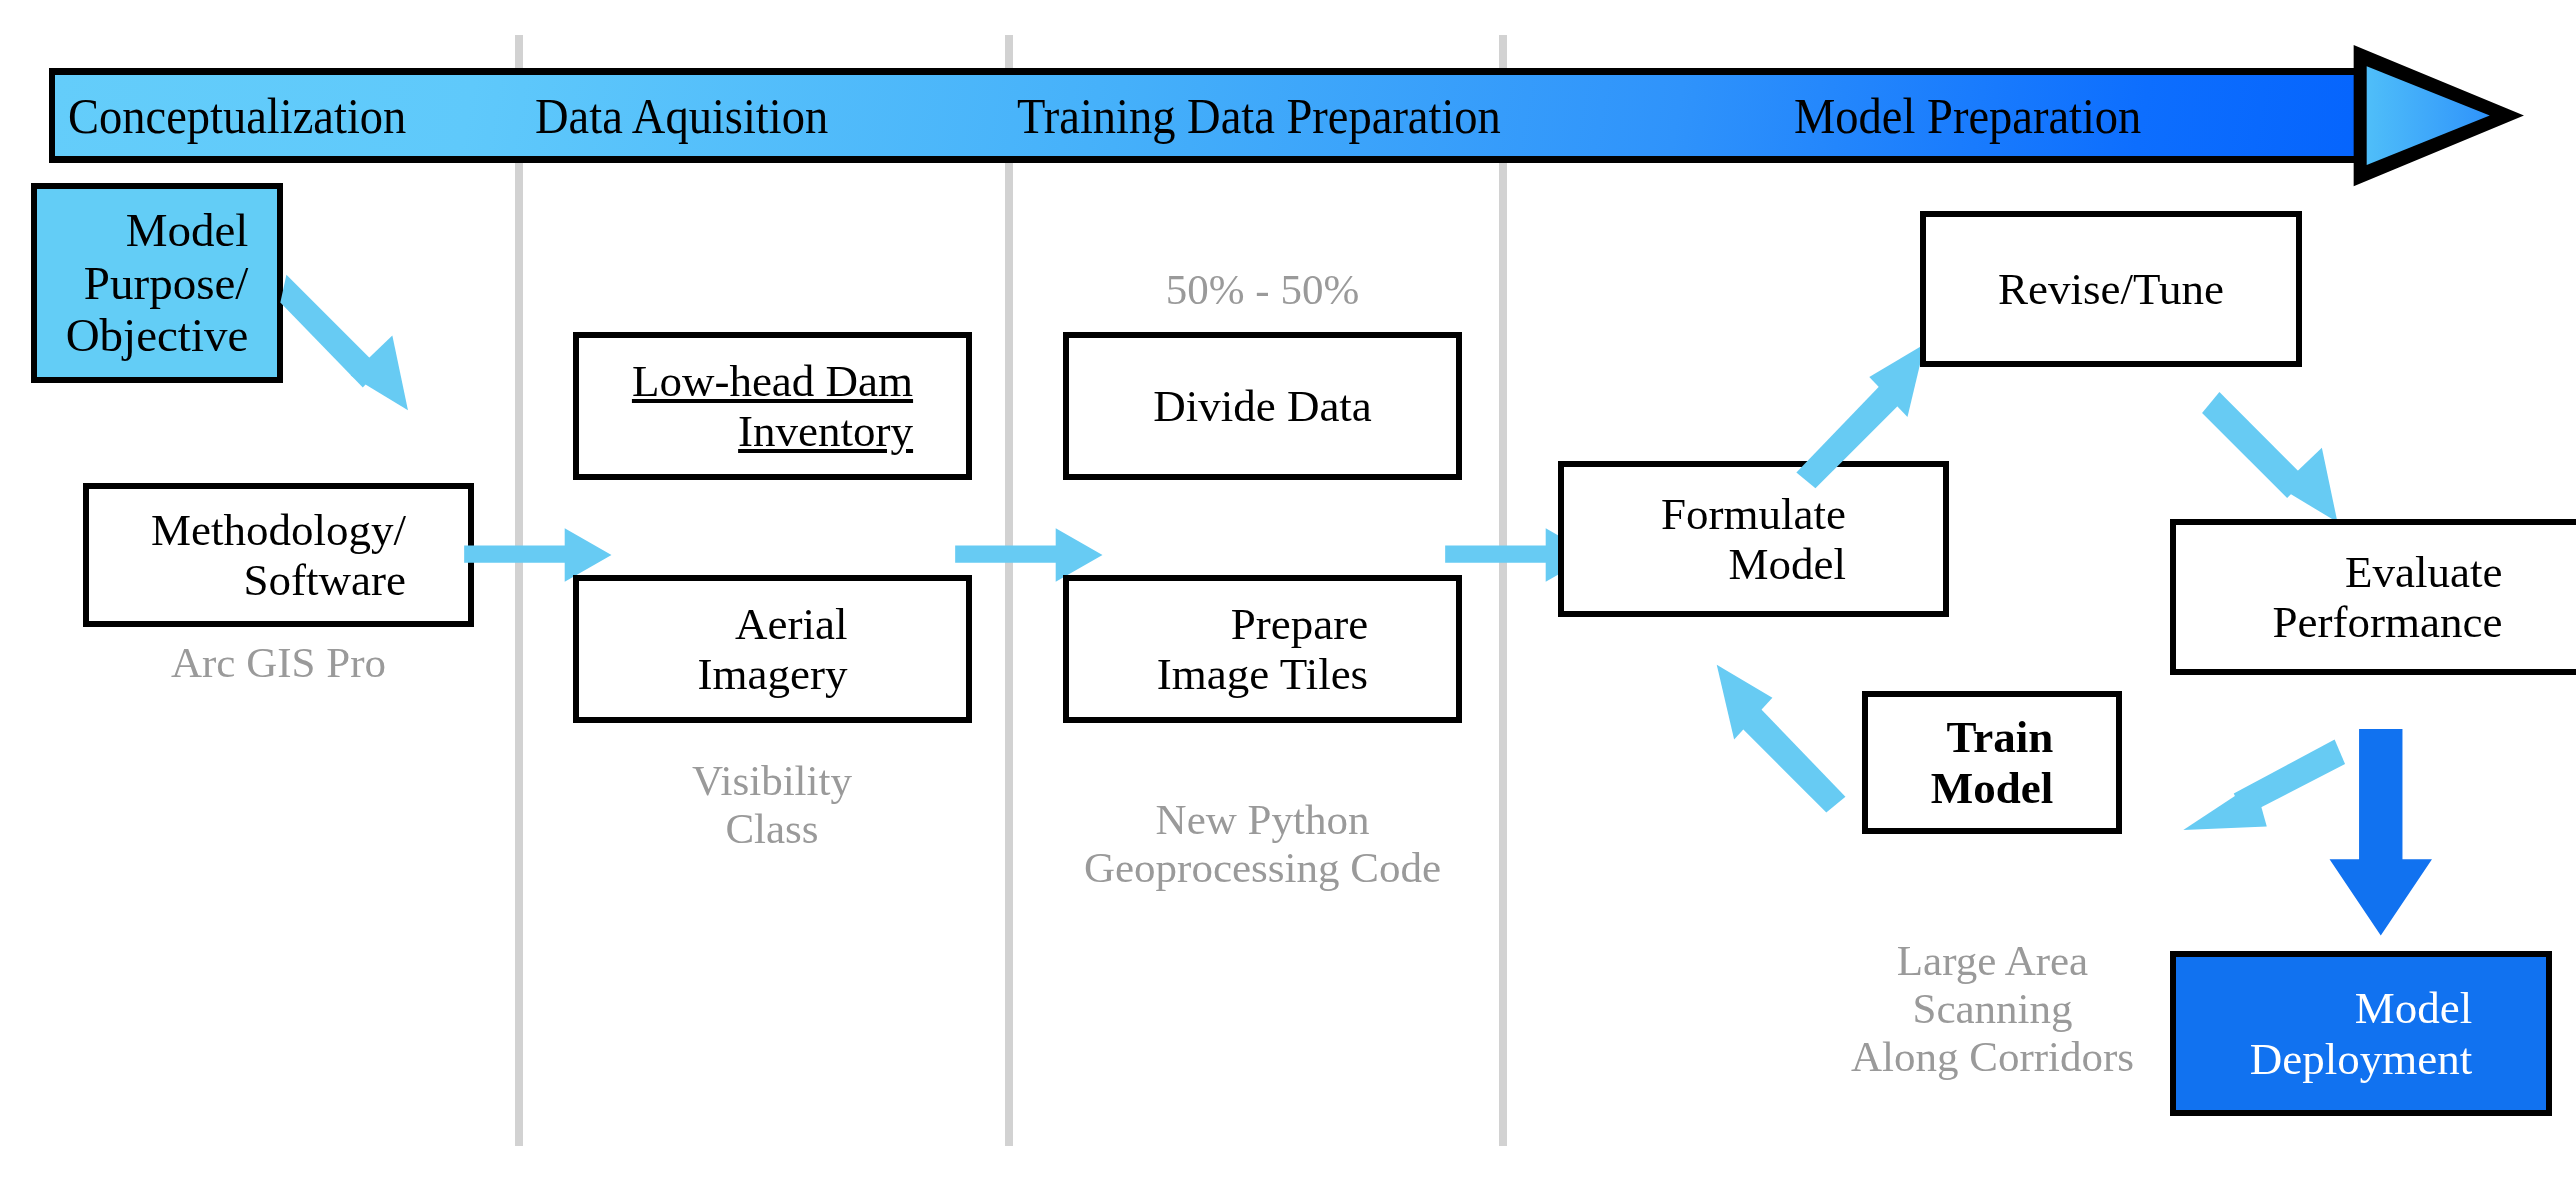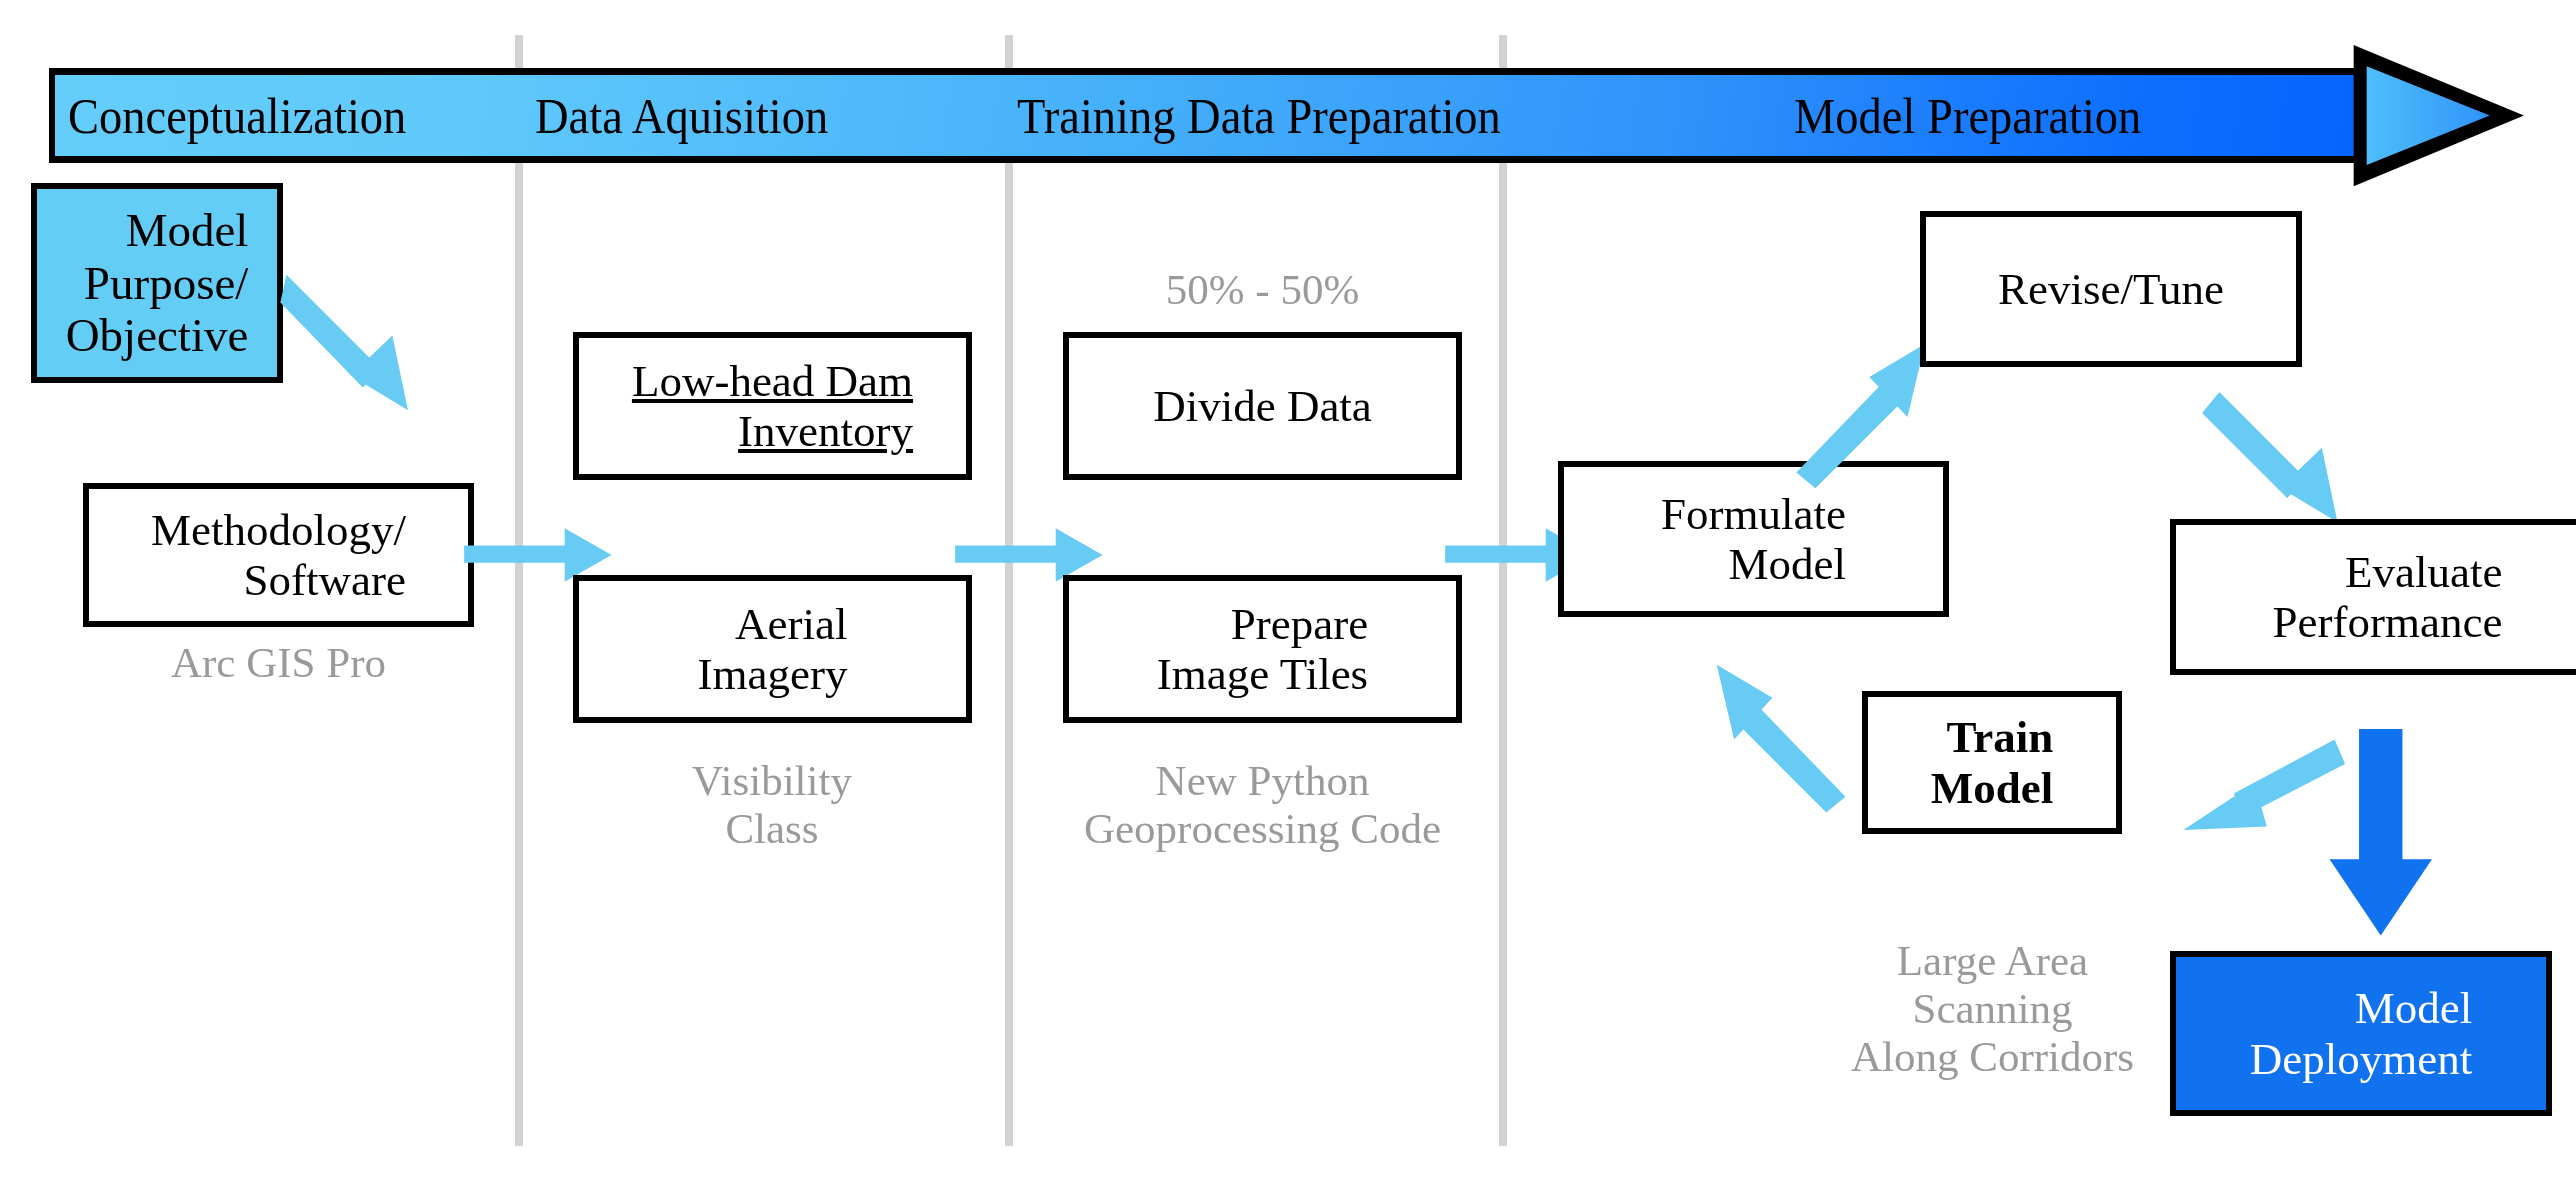--- a/index.html
+++ b/index.html
@@ -169,21 +169,21 @@
       </g>
     </svg>
   </div>
 
   <div class="caption" style="left:1063px; top:266px; width:399px;">50% - 50%</div>
 
   <div class="box" style="left:1063px; top:332px; width:399px; height:148px;">Divide Data</div>
 
   <div class="box" style="left:1063px; top:575px; width:399px; height:148px;">Prepare<br>Image Tiles</div>
 
-  <div class="caption" style="left:998px; top:757px; width:529px;">New Python<br>Geoprocessing Code</div>
+  <div class="caption" style="left:998px; top:796px; width:529px;">New Python<br>Geoprocessing Code</div>
 
   <div class="arrow" style="left:1445px; top:516px;">
     <svg width="165" height="78" viewBox="0 0 190 90">
       <g fill="#67cbf3">
         <path d="M0,34 L116,34 L116,14 L170,45 L116,76 L116,54 L0,54 Z"></path>
       </g>
     </svg>
   </div>
 
   <div class="box" style="left:1558px; top:461px; width:391px; height:156px;">Formulate<br>Model</div>

